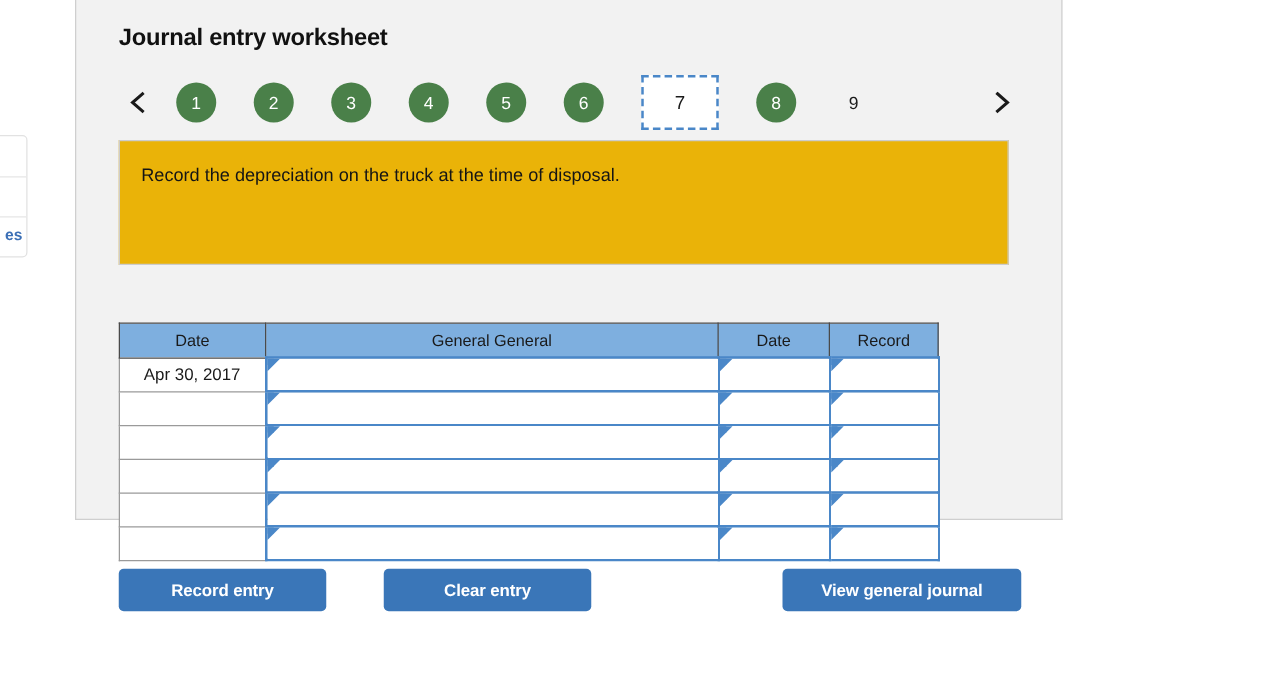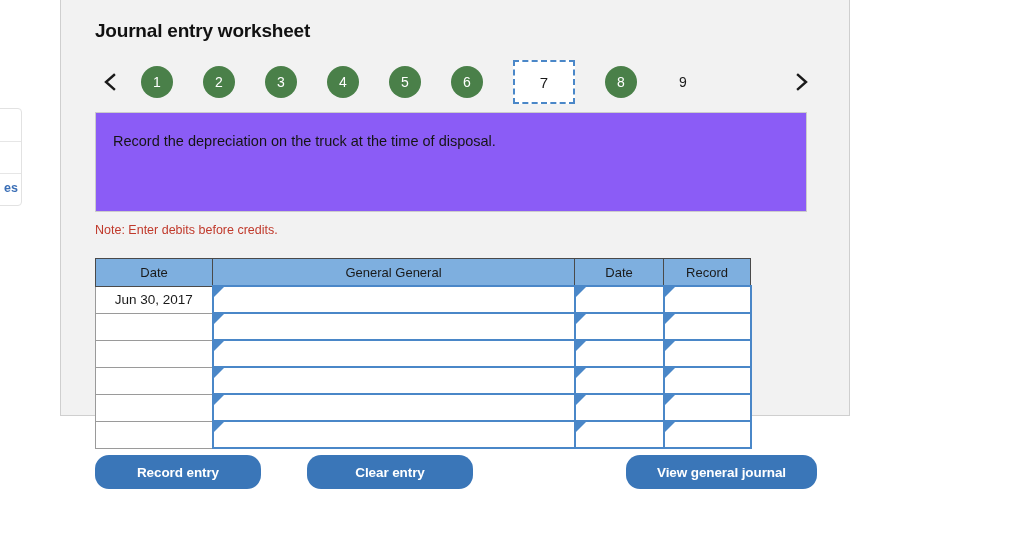--- a/index.html
+++ b/index.html
@@ -132,21 +132,21 @@
     font-size: 14px;
   }
 
   
   .instruction {
     position: absolute;
     left: 34px;
     top: 112px;
     width: 712px;
     height: 100px;
-    background: #8b5cf6;
+    background: #eab308;
     border: 1px solid #cccccc;
     box-sizing: border-box;
   }
   .instruction-text {
     position: absolute;
     left: 17px;
     top: 18px;
     font-size: 14.5px;
     color: #151515;
     line-height: 1.4;
@@ -228,21 +228,21 @@
 
   
   .btn {
     position: absolute;
     height: 34px;
     background: #3a76b8;
     color: #ffffff;
     font-size: 13.5px;
     font-weight: bold;
     border: none;
-    border-radius: 14px;
+    border-radius: 4px;
     cursor: pointer;
     font-family: "Liberation Sans", sans-serif;
     letter-spacing: -0.1px;
   }
   .btn-record { left: 34px;  top: 455px; width: 166px; }
   .btn-clear  { left: 246px; top: 455px; width: 166px; }
   .btn-view   { left: 565px; top: 455px; width: 191px; }
 </style>
 </head>
 <body>
@@ -289,40 +289,39 @@
             <polyline points="3,3 11,10 3,17" fill="none" stroke="#1a1a1a" stroke-width="2.4" stroke-linecap="square" stroke-linejoin="miter"></polyline>
           </svg>
         </span>
       </div>
     </div>
 
     <div class="instruction">
       <div class="instruction-text">Record the depreciation on the truck at the time of disposal.</div>
     </div>
 
-    <div class="note">Note: Enter debits before credits.</div>
 
     <table class="jtable">
       <colgroup>
         <col class="col-date">
         <col class="col-gj">
         <col class="col-debit">
         <col class="col-credit">
       </colgroup>
       <thead>
         <tr>
           <th>Date</th>
           <th>General General</th>
           <th>Date</th>
           <th>Record</th>
         </tr>
       </thead>
       <tbody>
           <tr>
-            <td class="cell-date">Jun 30, 2017</td>
+            <td class="cell-date">Apr 30, 2017</td>
             <td class="cell-input"><span class="marker"></span><input type="text" style=""></td>
             <td class="cell-input"><span class="marker"></span><input type="text" style=""></td>
             <td class="cell-input"><span class="marker"></span><input type="text" style=""></td>
           </tr>
           <tr>
             <td class="cell-date"></td>
             <td class="cell-input"><span class="marker"></span><input type="text" style=""></td>
             <td class="cell-input"><span class="marker"></span><input type="text" style=""></td>
             <td class="cell-input"><span class="marker"></span><input type="text" style=""></td>
           </tr>

